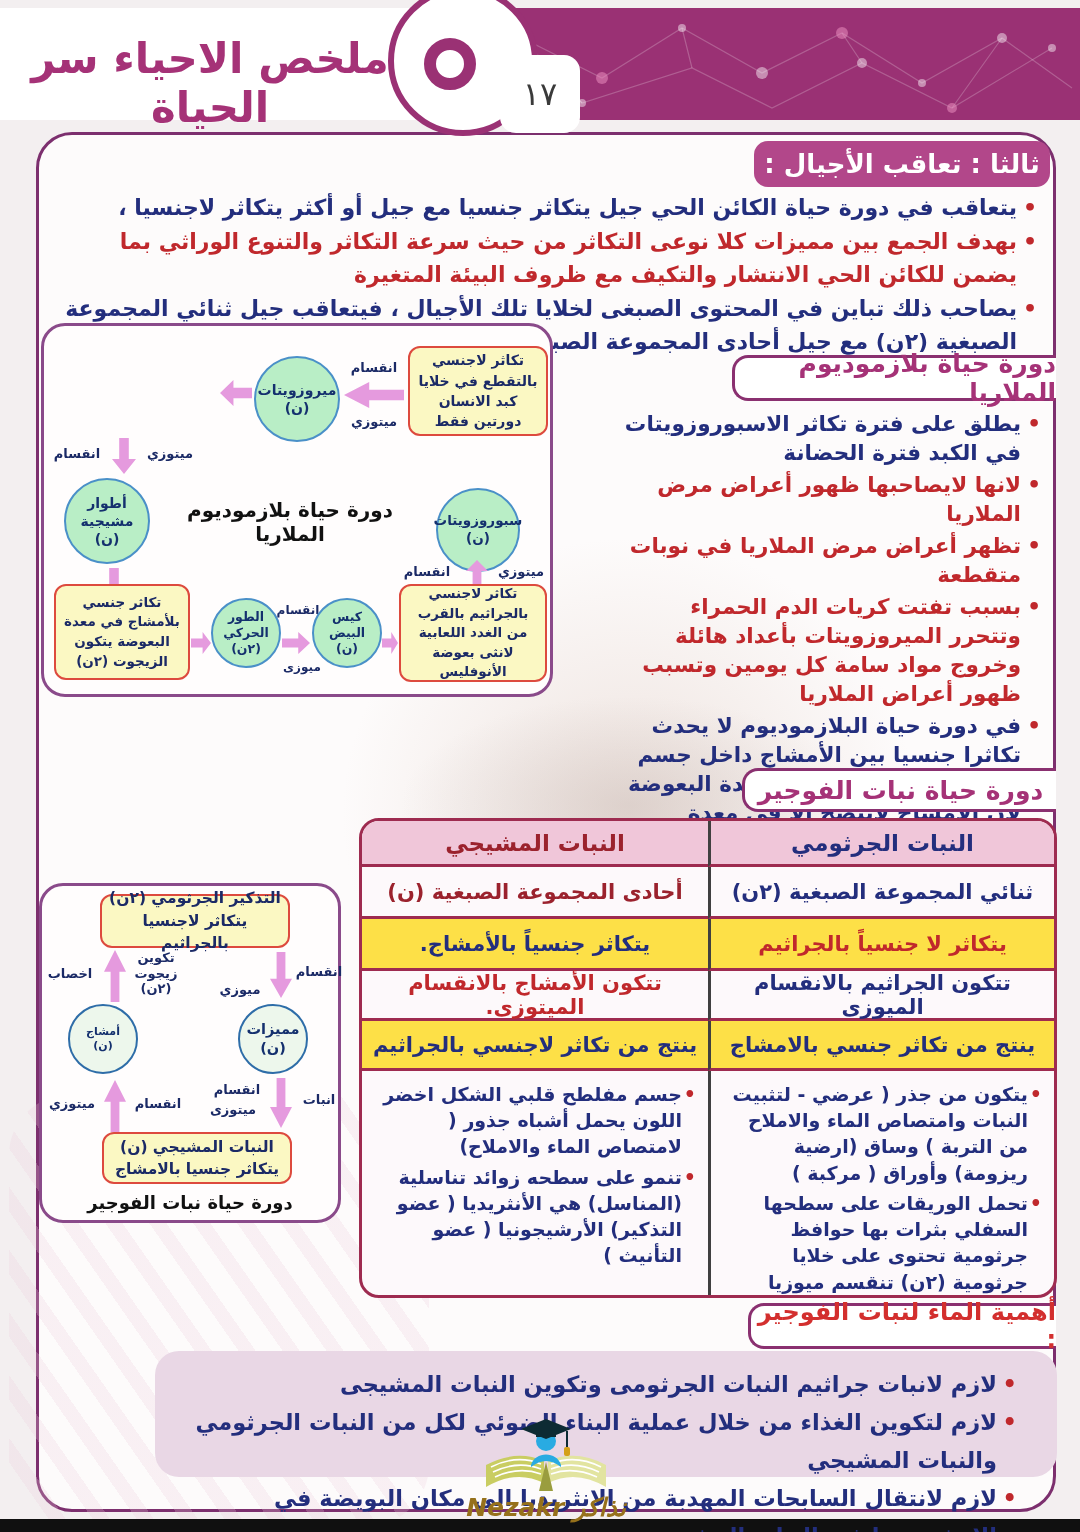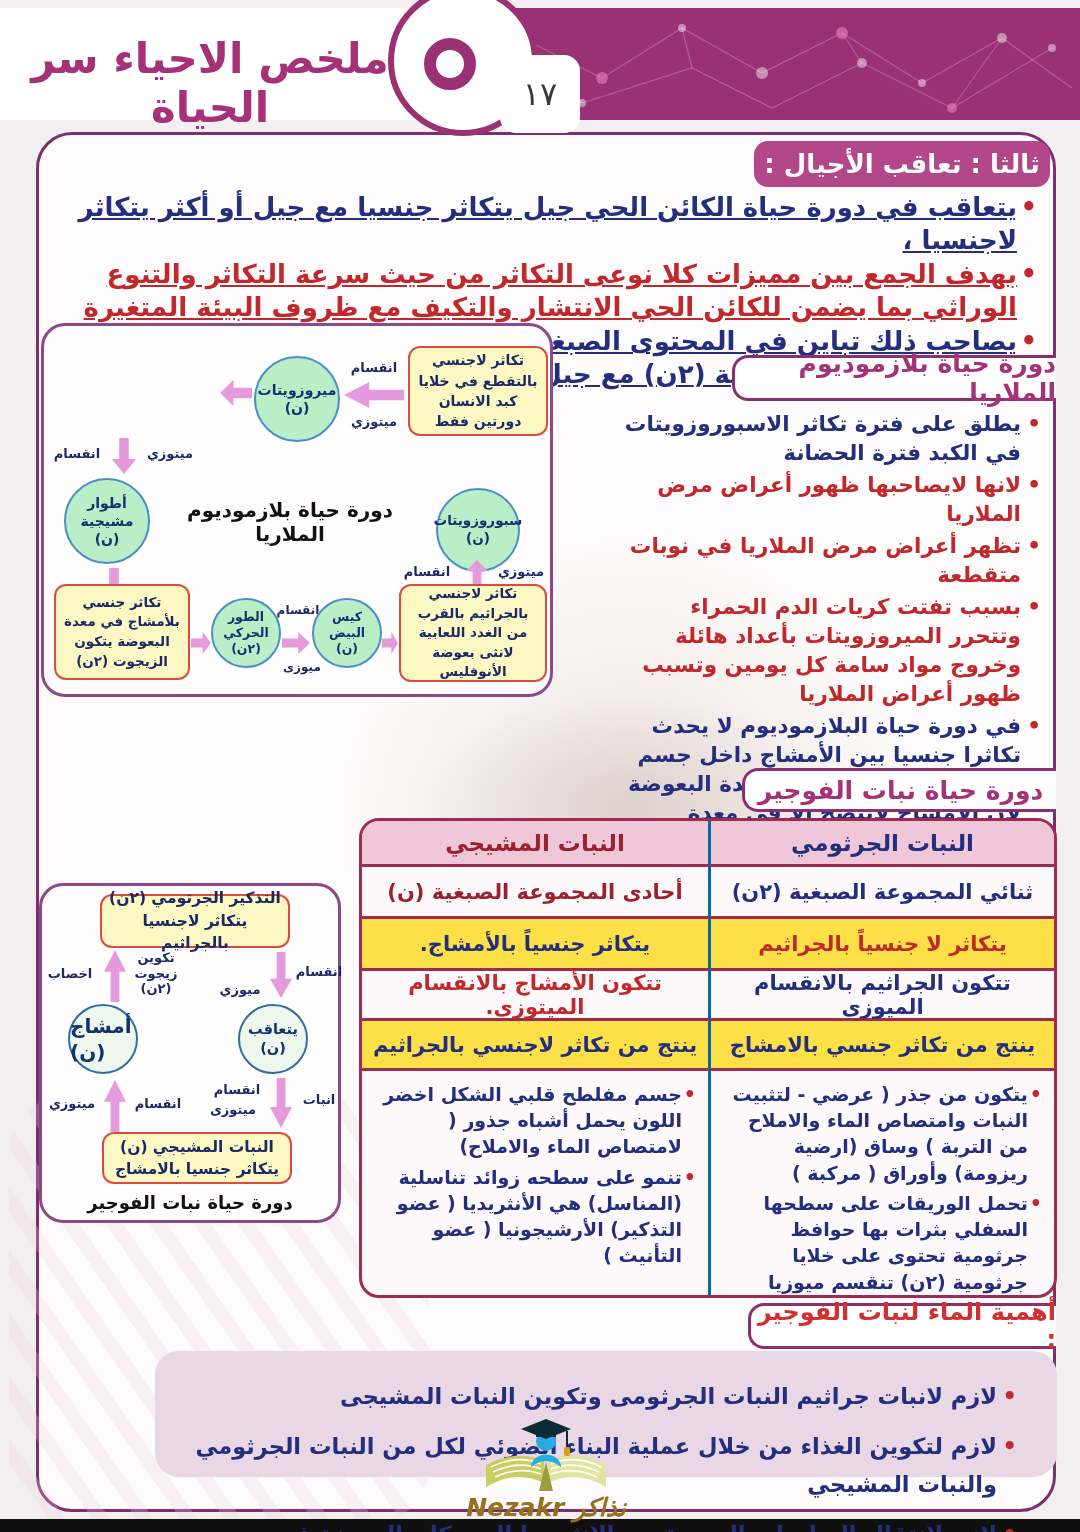--- a/index.html
+++ b/index.html
@@ -51,38 +51,38 @@
   .a-up   {clip-path:polygon(50% 0%,100% 42%,70% 42%,70% 100%,30% 100%,30% 42%,0% 42%);}
   .a-down {clip-path:polygon(50% 100%,100% 58%,70% 58%,70% 0%,30% 0%,30% 58%,0% 58%);}
   .dlbl{position:absolute;font-size:13px;font-weight:bold;color:#1b2a66;text-align:center;line-height:1.2;}
   .dtitle{position:absolute;font-weight:bold;color:#111;text-align:center;}
   
   .tbl{position:absolute;left:320px;top:683px;width:698px;height:480px;border:3px solid #9e2b50;
        border-radius:20px;overflow:hidden;background:#fdf9fb;display:grid;direction:rtl;
        grid-template-columns:1fr 1fr;grid-template-rows:46px 52px 52px 50px 50px 1fr;z-index:2;}
   .tc{display:flex;align-items:center;justify-content:center;text-align:center;font-weight:bold;
       font-size:21px;border-bottom:3px solid #9e2b50;padding:2px 8px;}
-  .tc.cs{border-left:3px solid #0369a1;}
+  .tc.cs{border-left:3px solid #404040;}
   .tc.hdr{background:#f0c6d9;font-size:23px;}
   .tc.alt{background:#fde047;}
   .tc.last{border-bottom:none;align-items:flex-start;justify-content:flex-start;
            flex-direction:column;text-align:right;font-size:19px;line-height:1.38;padding:10px 10px 6px 6px;}
   .tc.last .bi{padding-right:16px;margin-bottom:4px;}
   .tc.last .bi::before{color:#c0282c;}
   
   .waterbox{position:absolute;left:116px;top:1216px;width:902px;height:126px;background:#e9d7e5;
             border-radius:24px;z-index:2;}
   .waterbox .blist{position:absolute;right:38px;top:14px;width:840px;}
   
   .logo{position:absolute;left:50%;transform:translateX(-50%);top:1282px;width:220px;text-align:center;z-index:5;}
   .logo-text{font-size:25px;font-weight:bold;font-style:italic;color:#96711b;direction:rtl;margin-top:-6px;}
   .bottom-strip{position:absolute;left:0;bottom:0;width:100%;height:13px;background:#101010;}
   .m-bullets .bi{font-size:21.5px;line-height:29px;margin-bottom:3px;}
-  .b1 .bi{font-size:26px;line-height:33px;margin-bottom:1px;text-decoration:underline;}
-  .water-bullets .bi{font-size:22.5px;line-height:38px;color:#232e7d;margin-top:12px;}
+  .b1 .bi{font-size:22px;line-height:33px;margin-bottom:1px;}
+  .water-bullets .bi{font-size:22.5px;line-height:38px;color:#232e7d;}
 </style>
 </head>
 <body>
 
 <div class="page">
 
   <div class="banner">
     <div class="banner-fill">
       <svg width="648" height="112" viewBox="0 0 648 112">
         <g stroke="rgba(255,255,255,0.22)" stroke-width="1.2" fill="none">
@@ -221,39 +221,39 @@
       <div class="ybox" style="left:58px;top:8px;width:190px;height:54px;font-size:15.5px;flex-direction:column;">
         <span>التذكير الجرثومي (٢ن)</span>
         <span>يتكاثر لاجنسيا بالجراثيم</span>
       </div>
 
       <div class="dlbl" style="left:172px;top:78px;width:52px;margin-top:18px;">ميوزي</div>
       <div class="arw a-down" style="left:228px;top:66px;width:22px;height:46px;"></div>
       <div class="dlbl" style="left:252px;top:78px;width:50px;">انقسام</div>
 
       <div class="gcirc pcirc" style="left:196px;top:118px;width:70px;height:70px;font-size:14.5px;">
-        <span>يتعاقب</span>
+        <span>مميزات</span>
         <span>(ن)</span>
       </div>
 
       <div class="dlbl" style="left:166px;top:196px;width:58px;">انقسام</div>
       <div class="dlbl" style="left:162px;top:216px;width:58px;">ميتوزى</div>
       <div class="arw a-down" style="left:228px;top:192px;width:22px;height:50px;"></div>
       <div class="dlbl" style="left:254px;top:206px;width:46px;">انبات</div>
 
       <div class="ybox" style="left:60px;top:246px;width:190px;height:52px;font-size:15.5px;flex-direction:column;">
         <span>النبات المشيجي (ن)</span>
         <span>يتكاثر جنسيا بالامشاج</span>
       </div>
 
       <div class="dlbl" style="left:2px;top:210px;width:56px;">ميتوزي</div>
       <div class="arw a-up" style="left:62px;top:194px;width:22px;height:52px;"></div>
       <div class="dlbl" style="left:88px;top:210px;width:56px;">انقسام</div>
 
-      <div class="gcirc pcirc" style="left:26px;top:118px;width:70px;height:70px;font-size:20px;align-items:flex-end;">
+      <div class="gcirc pcirc" style="left:26px;top:118px;width:70px;height:70px;font-size:11px;">
         <span>أمشاج</span>
         <span>(ن)</span>
       </div>
 
       <div class="dlbl" style="left:0px;top:80px;width:56px;">اخصاب</div>
       <div class="arw a-up" style="left:62px;top:64px;width:22px;height:52px;"></div>
       <div class="dlbl" style="left:88px;top:64px;width:52px;">
         <span style="display:block;">تكوين</span>
         <span style="display:block;">زيجوت</span>
         <span style="display:block;">(٢ن)</span>

